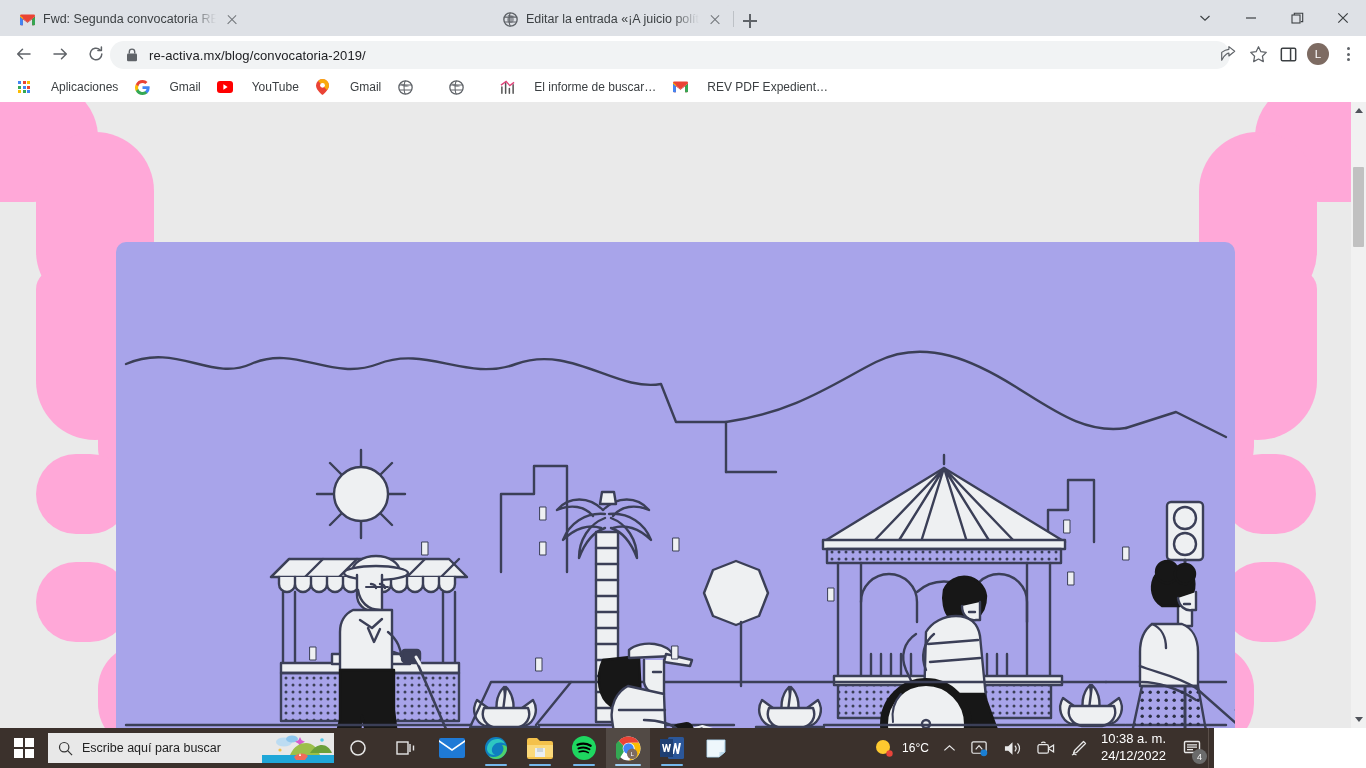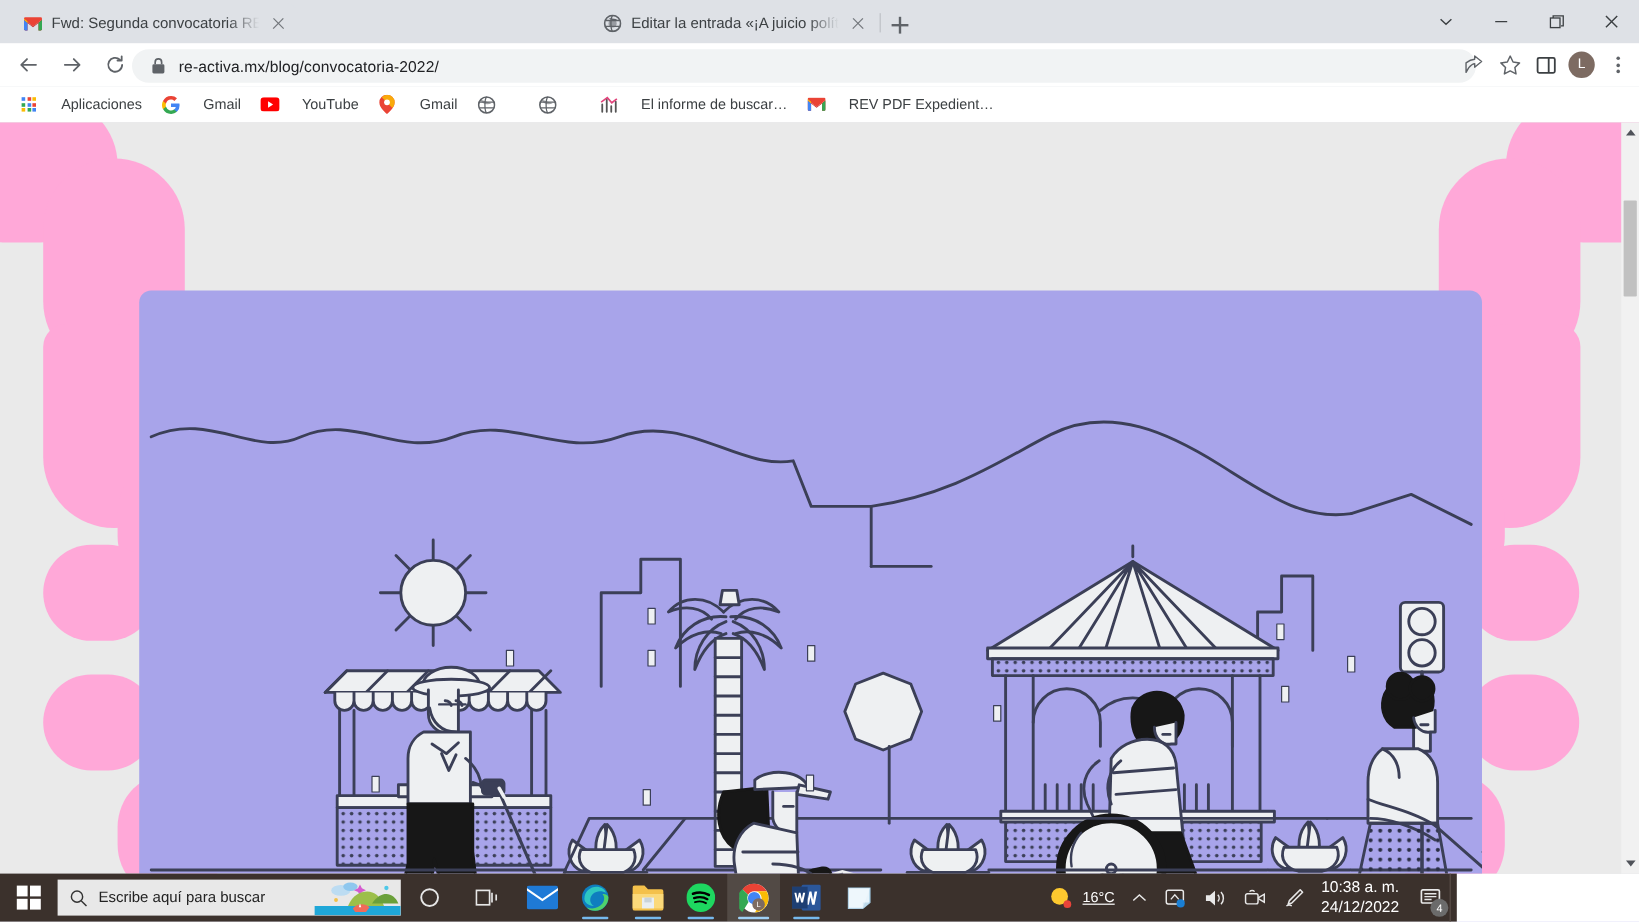--- a/index.html
+++ b/index.html
@@ -108,21 +108,21 @@
   .searchbox-text { font-size:12.5px; color:#222; z-index:2; }
   .sb-art { position:absolute; right:0; top:0; width:72px; height:30px; }
   .tb-sysbtn { width:48px; height:40px; display:flex; align-items:center; justify-content:center; }
   .apps { display:flex; align-items:center; }
   .appbtn { width:44px; height:40px; display:flex; align-items:center; justify-content:center; position:relative; }
   .appbtn.running::after { content:""; position:absolute; bottom:2px; left:11px; width:22px; height:2.5px; background:#76b9ed; border-radius:2px; }
   .appbtn.focused { background:rgba(255,255,255,.12); }
   .appbtn.focused::after { background:#9fd0f5; width:26px; left:9px; }
   .tray { position:absolute; right:0; top:0; height:40px; display:flex; align-items:center; gap:0; }
   .tray-item { height:40px; display:flex; align-items:center; justify-content:center; padding:0 7px; }
-  .tray-text { font-size:12px; color:#fff;text-decoration:underline; }
+  .tray-text { font-size:12px; color:#fff; }
   .clock { display:flex; flex-direction:column; align-items:flex-end; justify-content:center; height:40px; padding:0 10px 0 6px; line-height:1.28; }
   .clock span { font-size:13px; color:#fff;text-align:center; }
   .notif { width:32px; height:40px; display:flex; align-items:center; justify-content:center; position:relative; }
   .notif-badge {
     position:absolute; right:1px; bottom:4px; width:15px; height:15px; border-radius:50%;
     background:#6b6b6b; color:#fff; font-size:9px; display:flex; align-items:center; justify-content:center;
   }
   .showdesk { width:6px; height:40px; border-left:1px solid #5a4f49; }
 </style>
 </head>
@@ -208,21 +208,21 @@
       </svg>
     </div>
 
     <div class="omnibox">
       <span class="omni-icon" style="width:16px;height:16px;">
         <svg width="12" height="14" viewBox="0 0 12 14">
           <rect x="1" y="5.6" width="10" height="7.6" rx="1.2" fill="#5f6368"></rect>
           <path d="M3.3 5.6V3.8a2.7 2.7 0 0 1 5.4 0v1.8" fill="none" stroke="#5f6368" stroke-width="1.4"></path>
         </svg>
       </span>
-      <span class="omni-url">re-activa.mx/blog/convocatoria-2022/</span>
+      <span class="omni-url">re-activa.mx/blog/convocatoria-2019/</span>
     </div>
 
     <div class="tb-right">
       <div class="tb-icon">
         <svg width="18" height="18" viewBox="0 0 20 20">
           <path d="M3 17V8.2c4-3.2 8-3.4 8-3.4V1.8L17.4 7 11 12.2V9s-4.2-.2-8 8z" fill="none" stroke="#5f6368" stroke-width="1.3" stroke-linejoin="round"></path>
         </svg>
       </div>
       <div class="tb-icon">
         <svg width="19" height="19" viewBox="0 0 20 20">

